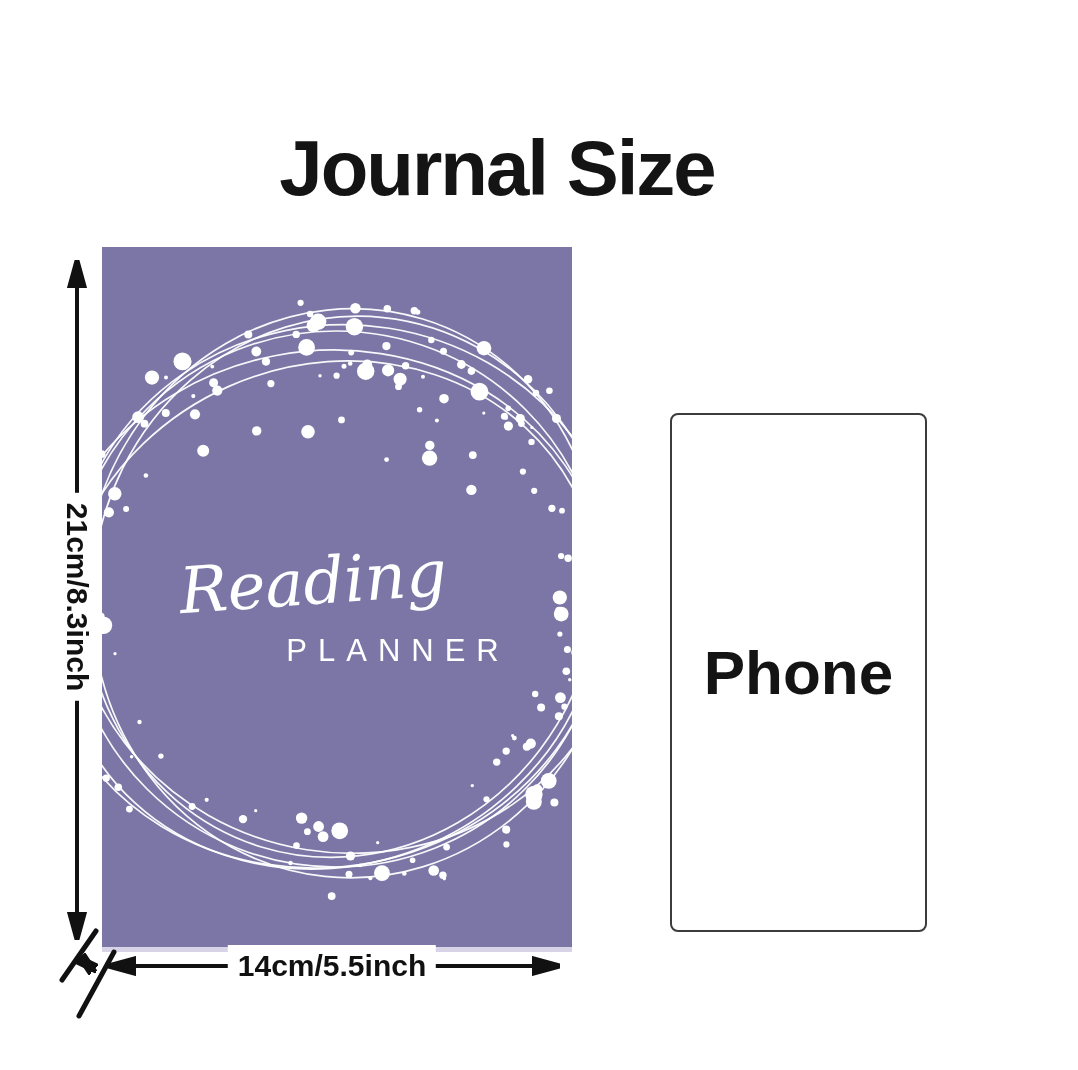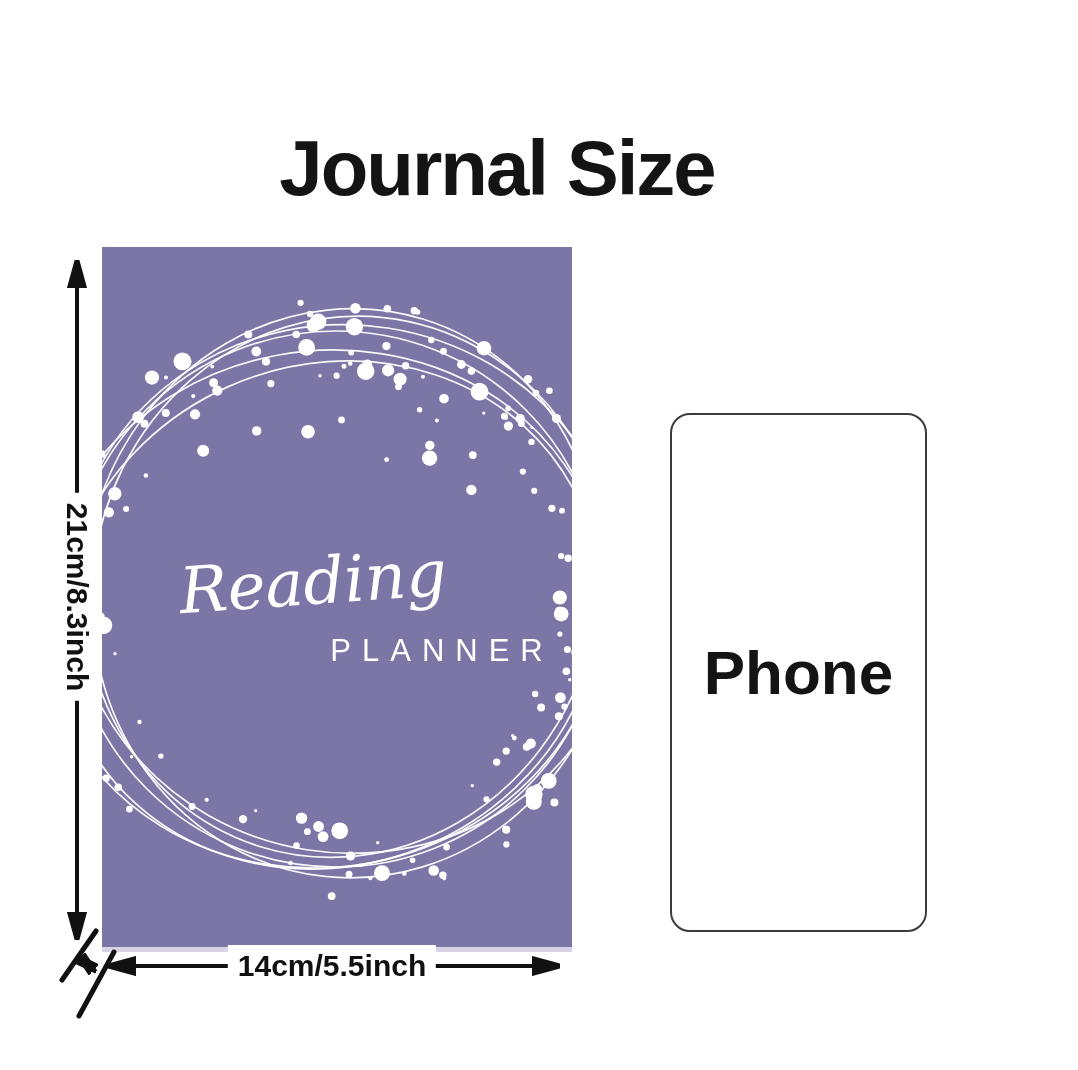--- a/index.html
+++ b/index.html
@@ -29,21 +29,21 @@
   .cover .dots circle{fill:#ffffff;}
   .script-title{
     position:absolute;left:313px;top:582px;
     transform:translate(-50%,-50%) rotate(-4deg);
     font-family:"DejaVu Serif", serif;font-style:italic;
     font-size:64px;color:#ffffff;white-space:nowrap;
   }
   .cover-subtitle{
     position:absolute;left:398px;top:651px;
     transform:translate(-50%,-50%);
-    font-size:31px;letter-spacing:11px;color:#ffffff;white-space:nowrap;margin-left:44px;
+    font-size:31px;letter-spacing:11px;color:#ffffff;white-space:nowrap;
   }
   .script-title,.cover-subtitle{z-index:2;}
   
   .cover .script-title{left:211px;top:335px;}
   .cover .cover-subtitle{left:296px;top:404px;}
   
   .dims{position:absolute;left:0;top:0;width:1078px;height:1070px;pointer-events:none;}
   .dims line,.dims path{stroke:var(--ann,#111111);}
   .dim-label{
     position:absolute;z-index:3;
@@ -51,21 +51,21 @@
     background:#ffffff;white-space:nowrap;
   }
   .h-label{left:77px;top:597px;transform:translate(-50%,-50%) rotate(90deg);padding:0 10px;}
   .w-label{left:332px;top:966px;transform:translate(-50%,-50%);padding:4px 10px;}
   
   .phone{
     position:absolute;left:670px;top:413px;
     width:253px;height:515px;
     background:#ffffff;
     border:2px solid var(--phone-border,#3c3c3c);
-    border-radius:20px;
+    border-radius:8px;
     display:flex;align-items:center;justify-content:center;
   }
   .phone-label{
     font-size:62px;font-weight:bold;color:#141414;
   }
 </style>
 </head>
 <body>
 
 <div class="stage">

